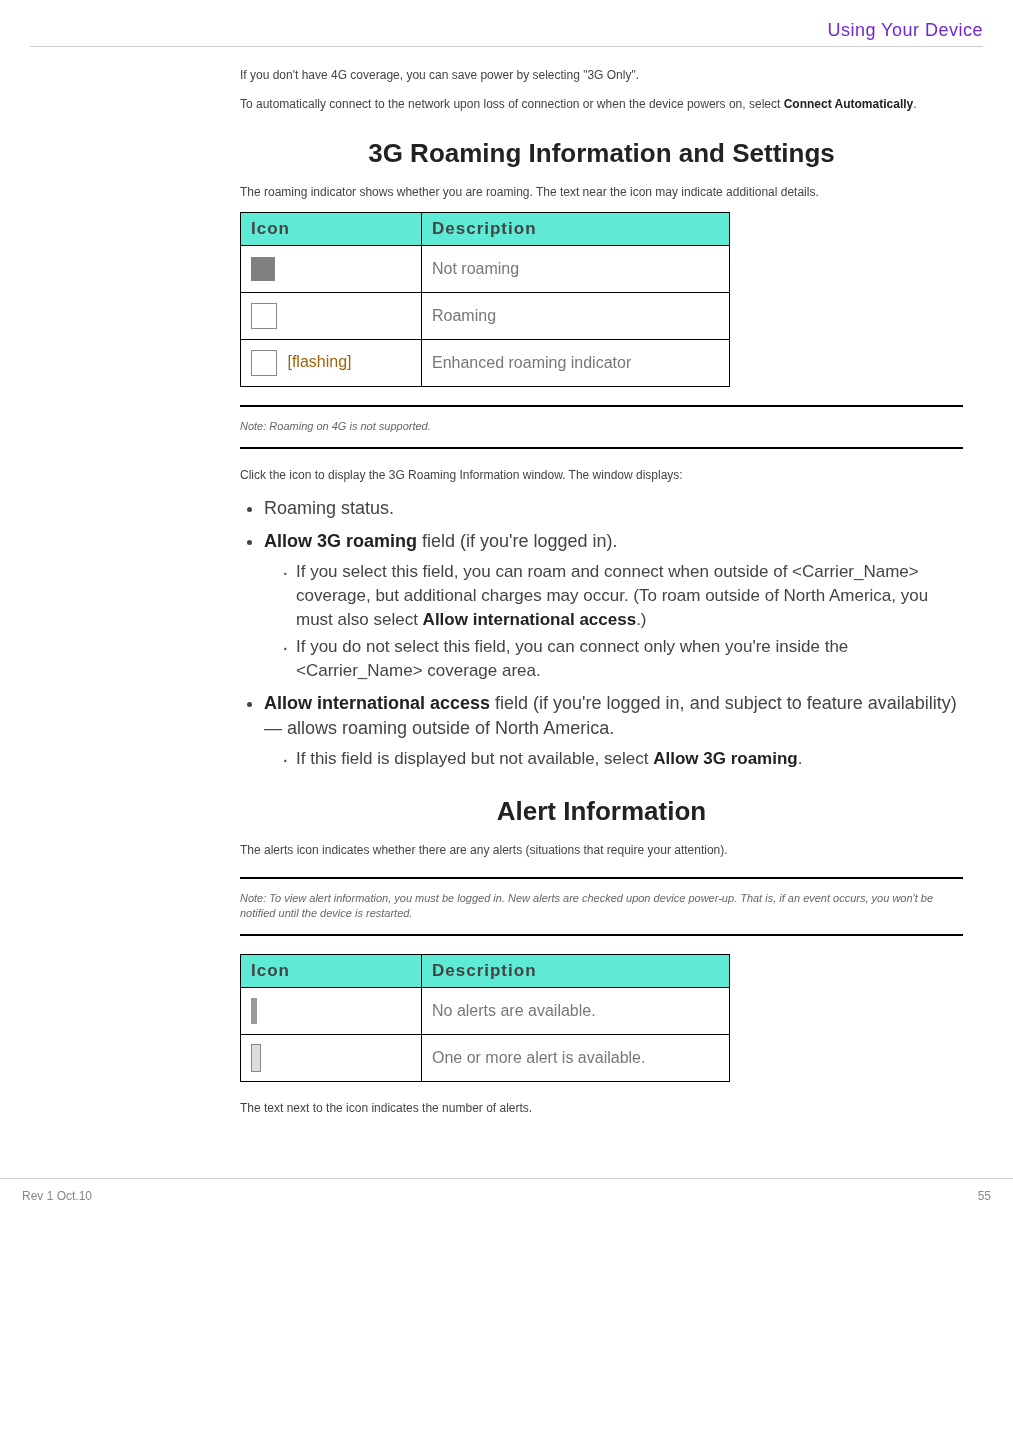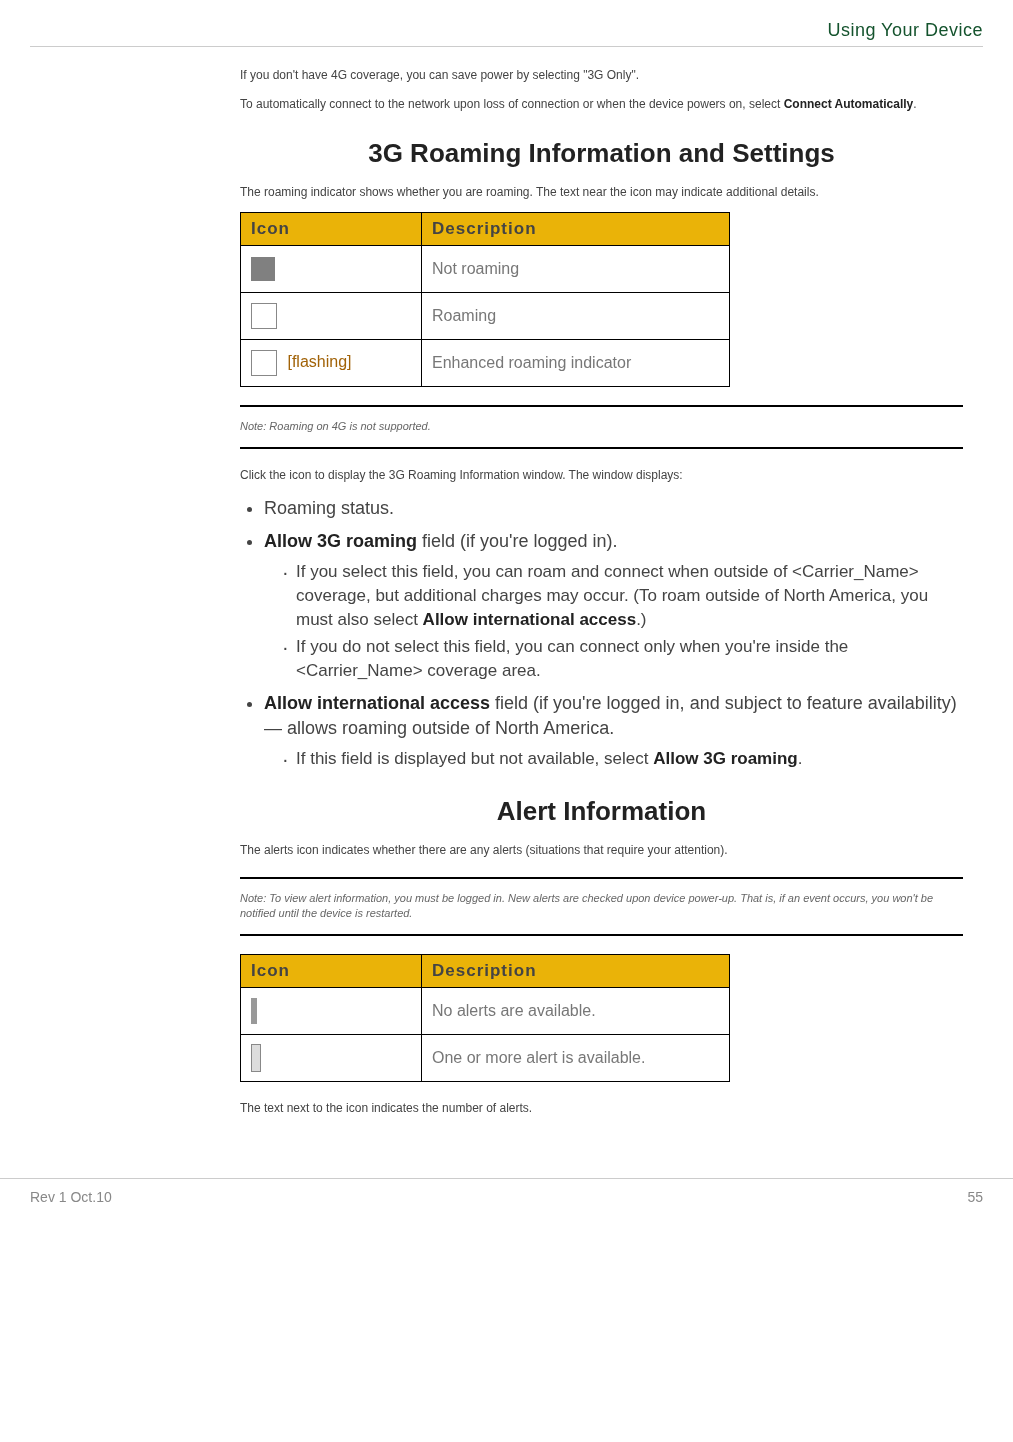--- a/index.html
+++ b/index.html
@@ -8,21 +8,21 @@
     padding: 0;
     width: 1013px;
     color: #333;
   }
   .page {
     padding: 20px 30px 20px 30px;
     box-sizing: border-box;
   }
   .header {
     text-align: right;
-    color: #14532d;
+    color: #6d28d9;
     font-size: 18px;
     margin-bottom: 5px;
     letter-spacing: 0.5px;
   }
   .hr-top {
     border: none;
     border-top: 1px solid #ccc;
     margin: 0 0 20px 0;
   }
   .content {
@@ -52,21 +52,21 @@
     margin: 12px 0 18px 0;
   }
   table.icon-table th, table.icon-table td {
     border: 1px solid #000;
     padding: 6px 10px;
     text-align: left;
     vertical-align: middle;
     font-size: 16px;
   }
   table.icon-table th {
-    background: #eab308;
+    background: #5eead4;
     color: #444;
     font-weight: bold;
     letter-spacing: 1px;
     font-size: 17px;
   }
   table.icon-table td {
     color: #777;
     height: 34px;
   }
   table.icon-table td.icon-cell {
@@ -145,25 +145,25 @@
     width: 8px;
     height: 26px;
     background: #ddd;
     border: 1px solid #888;
     position: relative;
     vertical-align: middle;
   }
   .footer {
     border-top: 1px solid #ccc;
     margin-top: 30px;
-    padding: 10px 30px;
+    padding: 10px 22px;
     display: flex;
     justify-content: space-between;
     color: #888;
-    font-size: 14px;
+    font-size: 12px;
   }
 </style>
 </head>
 <body>
 
 <div class="page">
   <div class="header">Using Your Device</div>
   <hr class="hr-top">
 
   <div class="content">

